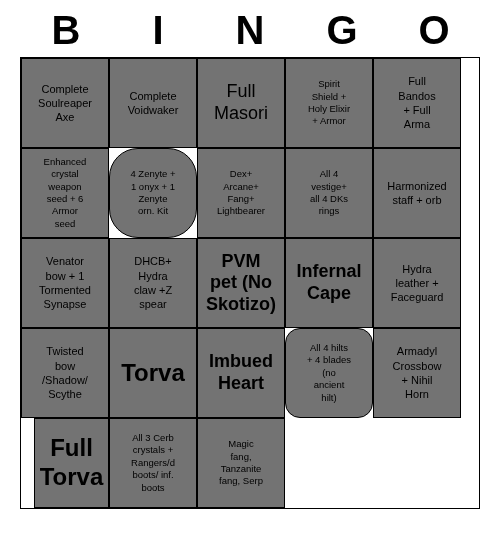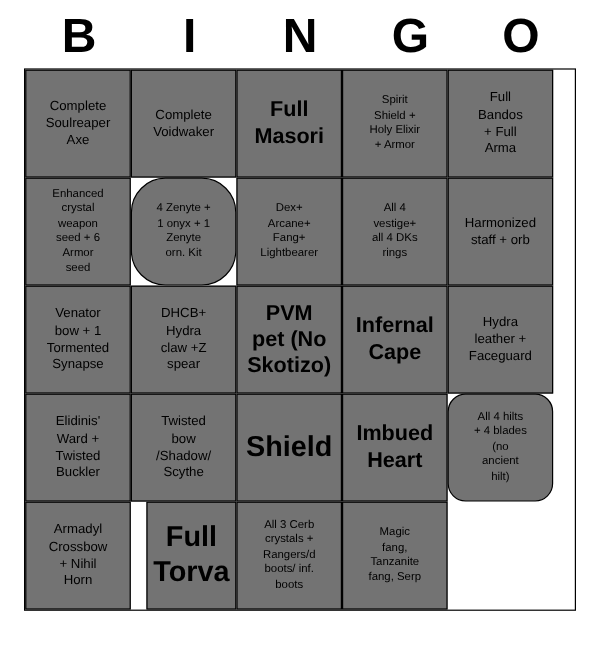--- a/index.html
+++ b/index.html
@@ -56,21 +56,21 @@
   <span class="bingo-letter">O</span>
 </div>
 
 <div class="bingo-grid" id="bingo-grid">
 <div class="bingo-cell" style="font-size: 11px;">
       <span>Complete Soulreaper Axe</span>
     </div>
     <div class="bingo-cell" style="font-size: 11px;">
       <span>Complete Voidwaker</span>
     </div>
-    <div class="bingo-cell" style="font-size: 18px; font-weight: bold; line-height: 1.2;">
+    <div class="bingo-cell" style="font-size: 18px; font-weight: normal; line-height: 1.2;">
       <span>Full Masori</span>
     </div>
     <div class="bingo-cell" style="font-size: 9.5px;">
       <span>Spirit Shield + Holy Elixir + Armor</span>
     </div>
     <div class="bingo-cell" style="font-size: 11px;">
       <span>Full Bandos + Full Arma</span>
     </div>
     <div class="bingo-cell" style="font-size: 9.5px; align-items: center;">
       <span>Enhanced crystal weapon seed + 6 Armor seed</span>
@@ -96,27 +96,24 @@
     <div class="bingo-cell" style="font-size: 18px; font-weight: bold; line-height: 1.2;">
       <span>PVM pet (No Skotizo)</span>
     </div>
     <div class="bingo-cell" style="font-size: 18px; font-weight: bold; line-height: 1.2;">
       <span>Infernal Cape</span>
     </div>
     <div class="bingo-cell" style="font-size: 11px;">
       <span>Hydra leather + Faceguard</span>
     </div>
     <div class="bingo-cell" style="font-size: 11px;">
-      <span>Elidinis' Ward + Twisted Buckler</span>
-    </div>
-    <div class="bingo-cell" style="font-size: 11px;">
       <span>Twisted bow /Shadow/ Scythe</span>
     </div>
     <div class="bingo-cell" style="font-size: 24px; font-weight: bold; line-height: 1.2;">
-      <span>Shield</span>
+      <span>Torva</span>
     </div>
     <div class="bingo-cell" style="font-size: 18px; font-weight: bold; line-height: 1.2;">
       <span>Imbued Heart</span>
     </div>
     <div class="bingo-cell" style="font-size: 9.5px; border-radius: 15px;">
       <span>All 4 hilts + 4 blades (no ancient hilt)</span>
     </div>
     <div class="bingo-cell" style="font-size: 11px;">
       <span>Armadyl Crossbow + Nihil Horn</span>
     </div>

